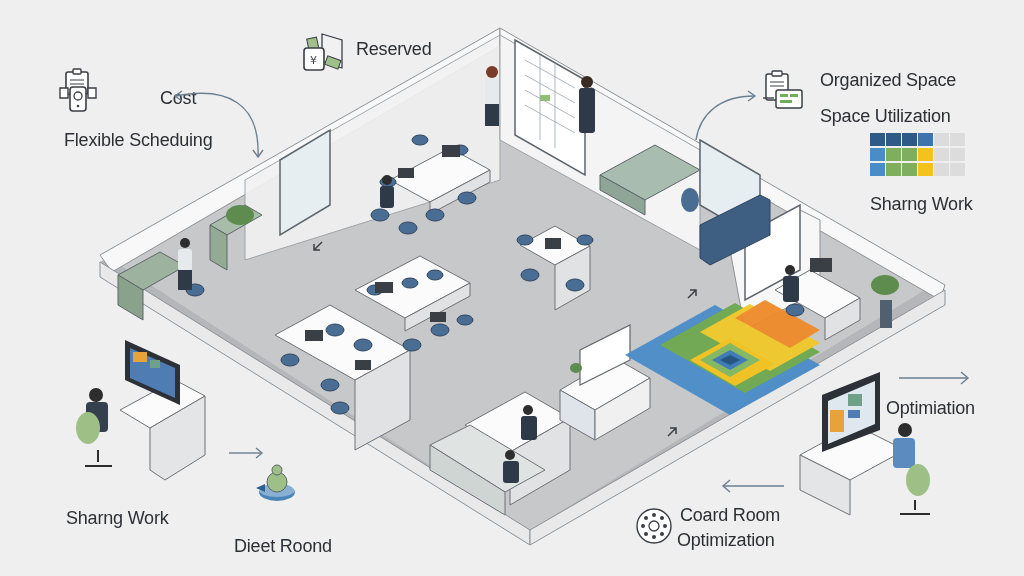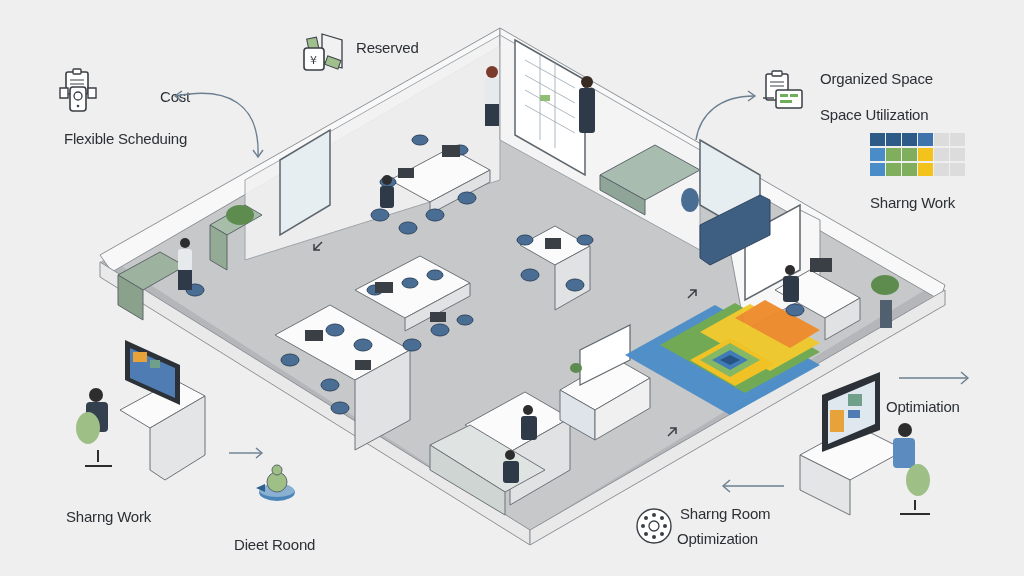--- a/index.html
+++ b/index.html
@@ -4,21 +4,21 @@
 <style>
   html, body { margin:0; padding:0; }
   body {
     width:1024px; height:576px; overflow:hidden; position:relative;
     background:#efefef;
     font-family:"Liberation Sans", "DejaVu Sans", sans-serif;
     color:#2b2f33;
   }
   .stage { position:absolute; inset:0; }
   .label {
-    position:absolute; font-size:15px; color:#2c3035; white-space:nowrap; letter-spacing:-0.2px;text-align:center;
+    position:absolute; font-size:18px; color:#2c3035; white-space:nowrap; letter-spacing:-0.2px;text-align:center;
   }
   .icon { position:absolute; }
   svg { display:block; }
   .arrow { position:absolute; }
 </style>
 </head>
 <body>
 
 <div class="stage">
 
@@ -309,16 +309,16 @@
           <circle cx="20" cy="31" r="2"></circle>
         <circle cx="9" cy="20" r="2"></circle>
           <circle cx="31" cy="20" r="2"></circle>
         <circle cx="12" cy="12" r="2"></circle>
           <circle cx="28" cy="12" r="2"></circle>
         <circle cx="12" cy="28" r="2"></circle>
           <circle cx="28" cy="28" r="2"></circle>
       </g>
     </svg>
   </div>
-  <div class="label" style="left:680px;top:505px;">Sharng Room</div>
+  <div class="label" style="left:680px;top:505px;">Coard Room</div>
   <div class="label" style="left:677px;top:530px;">Optimization</div>
 
 </div>
 
 </body></html>

